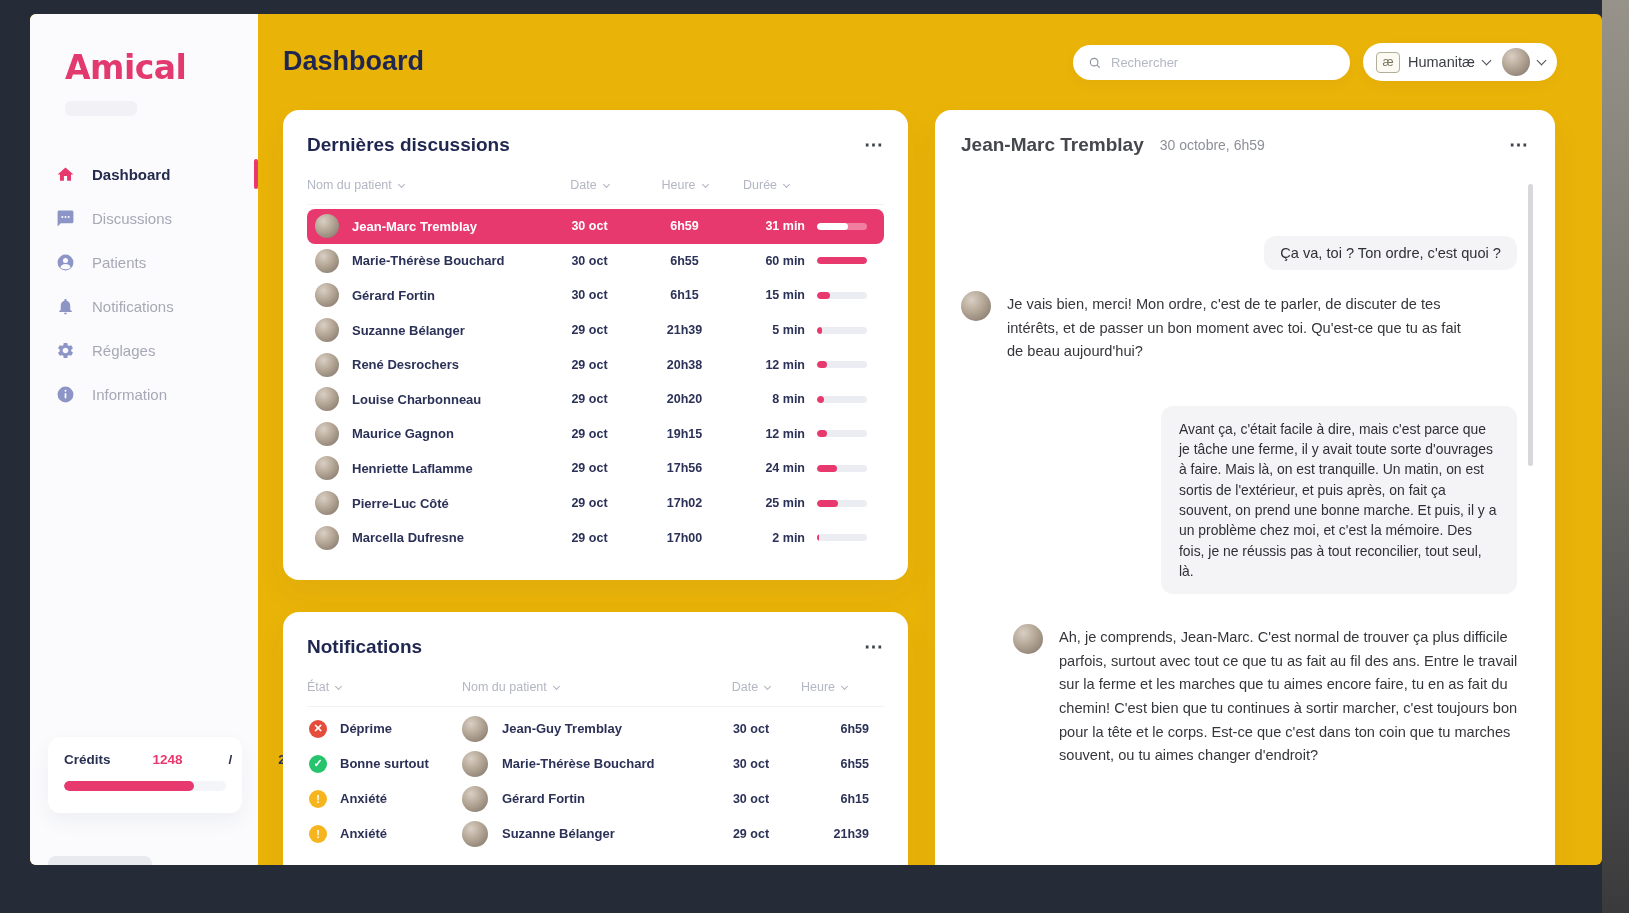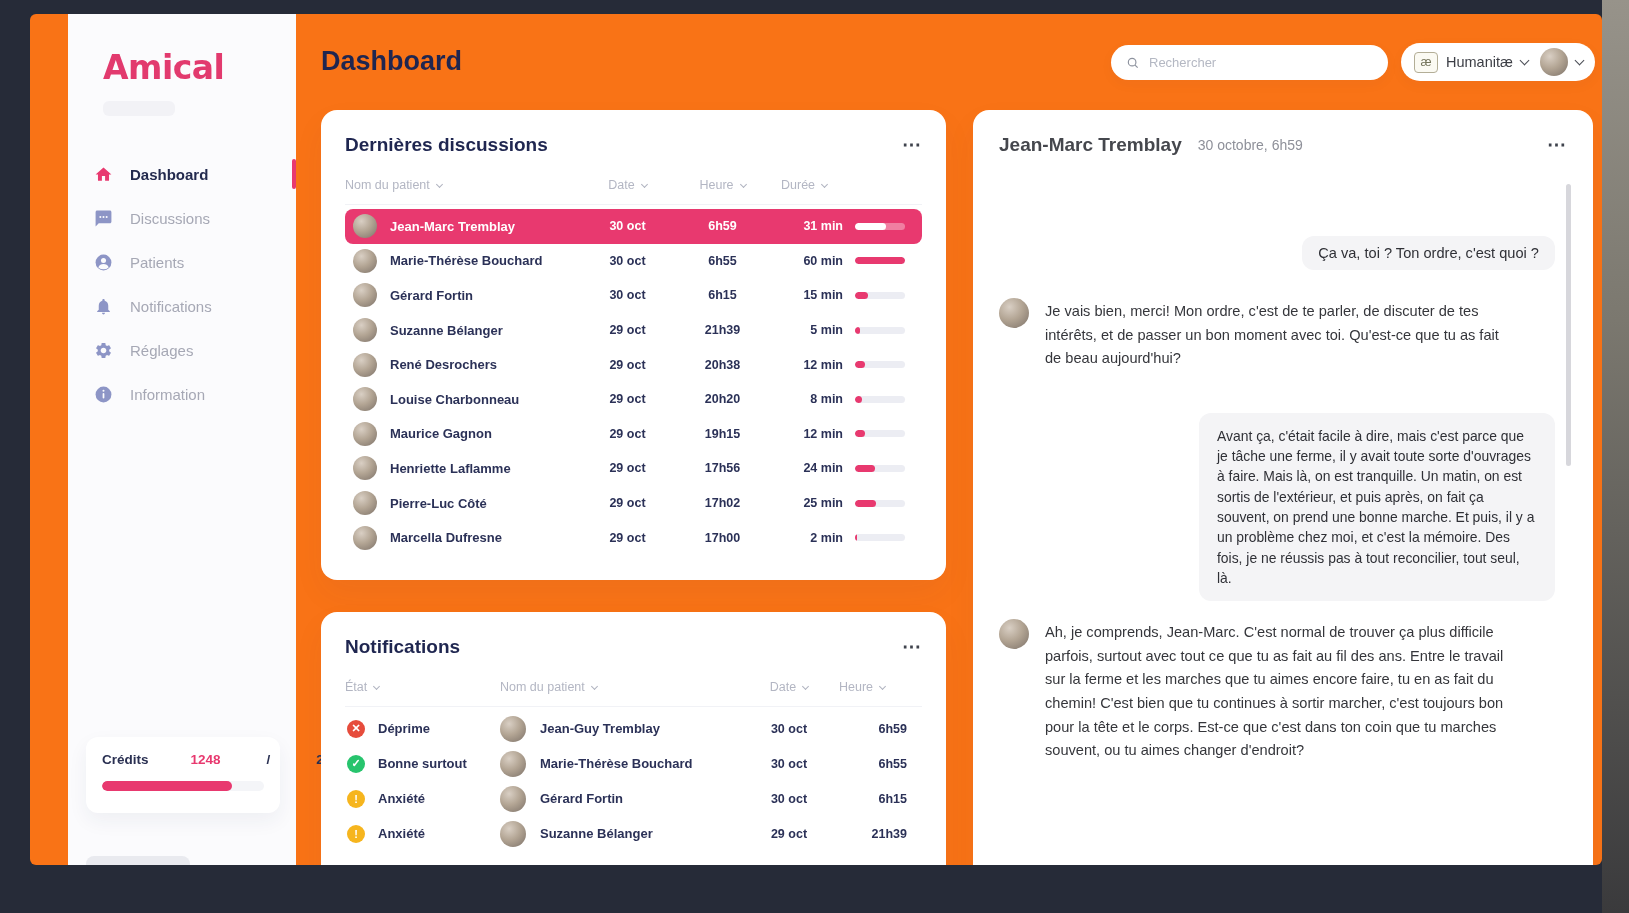--- a/index.html
+++ b/index.html
@@ -1,21 +1,21 @@
 <!DOCTYPE html>
 <html><head>
 <meta charset="utf-8">
 <style>
   * { margin:0; padding:0; box-sizing:border-box; }
   body { font-family:"Liberation Sans", sans-serif; }
   .canvas { position:relative; width:1629px; height:913px; background:#262b38; overflow:hidden; }
   .backdrop-right { position:absolute; right:0; top:0; width:27px; height:100%;
     background:linear-gradient(180deg,#97938a 0%,#7b786f 35%,#3a3a3c 100%); }
   .window { position:absolute; left:30px; top:14px; width:1572px; height:851px;
-    background:#f97316; border-radius:6px; overflow:hidden; display:flex;padding-left:38px; }
+    background:#eab308; border-radius:6px; overflow:hidden; display:flex; }
 
   
   .sidebar { width:228px; background:#fbfbfd; position:relative; flex-shrink:0; padding-top:34px; }
   .logo { margin-left:35px; font-family:"DejaVu Sans", sans-serif; font-weight:bold;
     font-size:33px; color:#e23a6e; letter-spacing:-0.5px; }
   .logo-skeleton { margin:14px 0 0 35px; width:72px; height:15px; background:#f2f2f6; border-radius:6px; }
   .nav { margin-top:36px; }
   .nav-item { position:relative; height:44px; display:flex; align-items:center; padding-left:26px; cursor:default; }
   .nav-item .nicon { width:19px; height:19px; display:flex; align-items:center; justify-content:center; }
   .nav-item .nicon svg { width:19px; height:19px; fill:#8d95c6; }
@@ -106,22 +106,22 @@
   .chat-name { font-size:19px; font-weight:bold; color:#45474d; }
   .chat-time { margin-left:16px; font-size:14px; color:#8e9099; }
   .chat-scrollbar { position:absolute; right:22px; top:74px; width:5px; height:282px; background:#d7d7dc; border-radius:3px; }
   .messages { margin-top:44px; display:flex; flex-direction:column; }
   .msg-left { display:flex; gap:16px; }
   .msg-left .avatar { width:30px; height:30px; margin-top:-2px; }
   .msg-left .mtext { max-width:470px; font-size:14.6px; line-height:23.6px; color:#35363b; }
   .bubble { align-self:flex-end; background:#f4f4f6; border-radius:12px; padding:9px 16px;
     font-size:14.6px; color:#2f3036; margin-right:12px; }
   .bubble.large { max-width:356px; padding:13px 18px; font-size:13.9px; line-height:20.3px; }
-  .mt38 { margin-top:38px; } .mt36 { margin-top:36px; } .mt30 { margin-top:30px; }
-  .mt42 { margin-top:42px; } .mt28 { margin-top:20px; }
+  .mt38 { margin-top:38px; } .mt36 { margin-top:36px; } .mt30 { margin-top:23px; }
+  .mt42 { margin-top:42px; } .mt28 { margin-top:32px;justify-content:flex-end; }
 </style>
 </head>
 <body>
 
 <div class="canvas">
   <div class="backdrop-right"></div>
 
   <div class="window">
 
     <aside class="sidebar">

